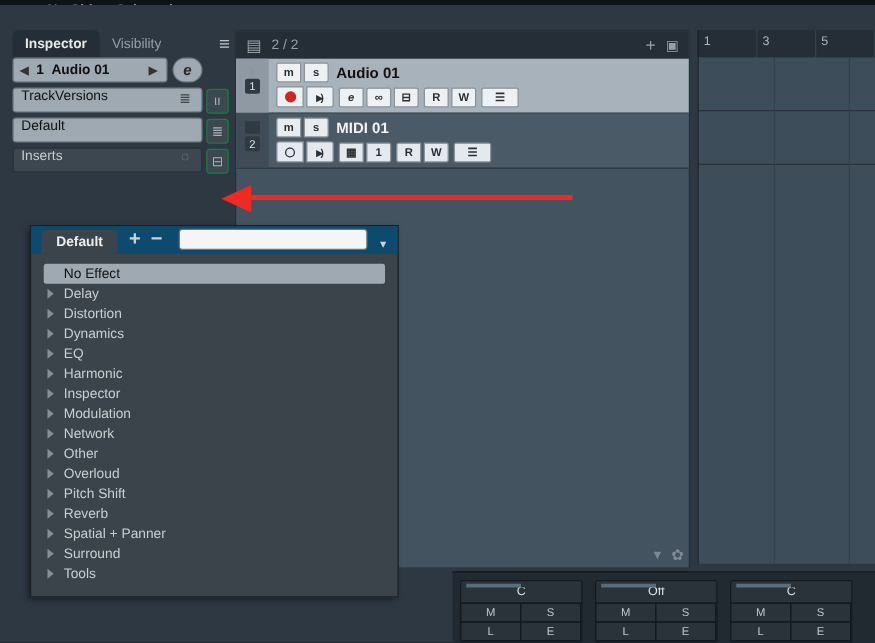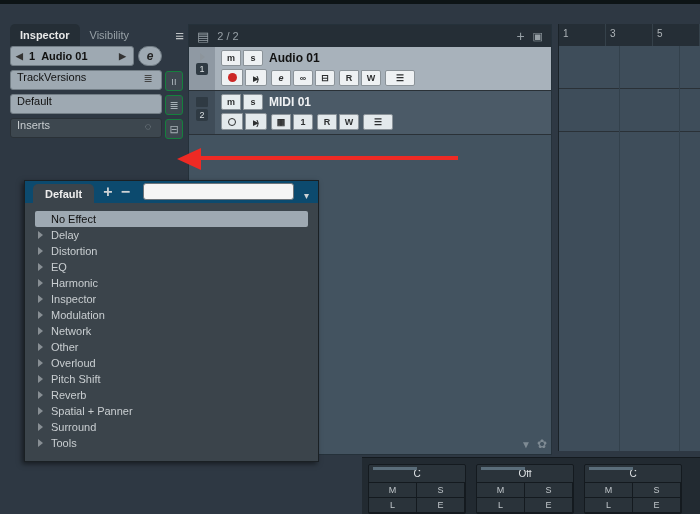--- a/index.html
+++ b/index.html
@@ -306,20 +306,24 @@
       <div class="popup-row">
         <span class="tri"></span>
         <span>Delay</span>
       </div>
       <div class="popup-row">
         <span class="tri"></span>
         <span>Distortion</span>
       </div>
       <div class="popup-row">
         <span class="tri"></span>
+        <span>Dynamics</span>
+      </div>
+      <div class="popup-row">
+        <span class="tri"></span>
         <span>EQ</span>
       </div>
       <div class="popup-row">
         <span class="tri"></span>
         <span>Harmonic</span>
       </div>
       <div class="popup-row">
         <span class="tri"></span>
         <span>Inspector</span>
       </div>

